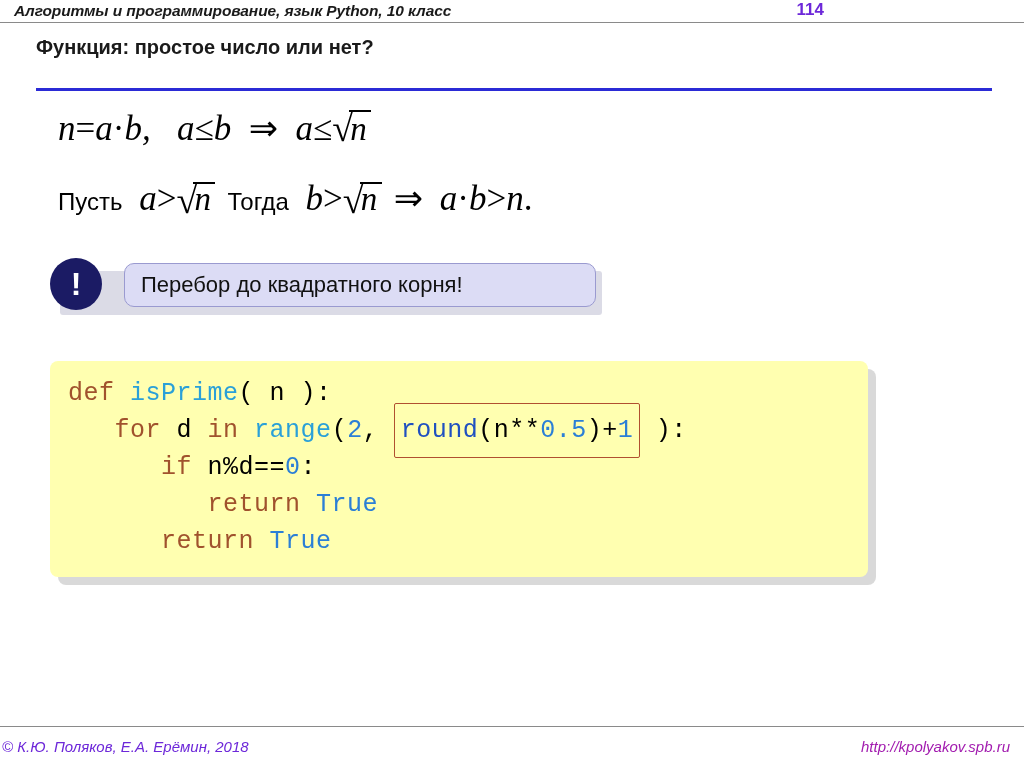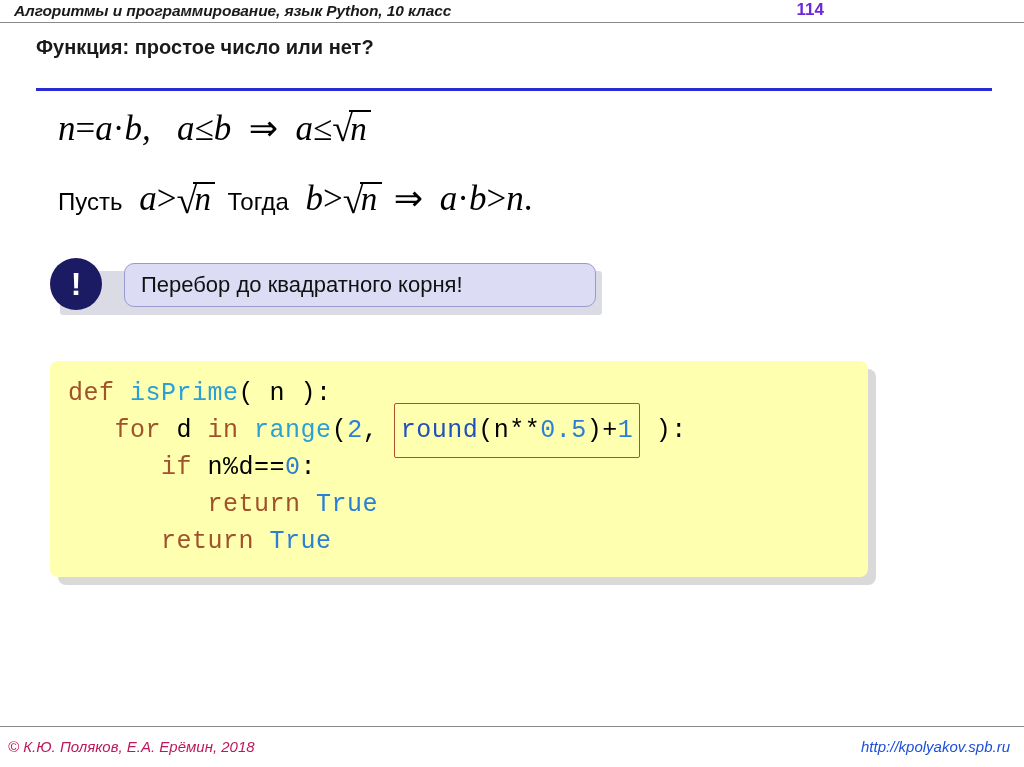--- a/index.html
+++ b/index.html
@@ -235,34 +235,34 @@
   .footer-rule {
     position: absolute;
     left: 0;
     bottom: 40px;
     width: 1024px;
     height: 1px;
     background: #8a8a8a;
   }
   .footer-left {
     position: absolute;
-    left: 8px;
+    left: 2px;
     bottom: 12px;
     font-size: 15px;
     font-style: italic;
-    color: #be185d;
+    color: #6d28d9;
     white-space: nowrap;
   }
   .footer-right {
     position: absolute;
     right: 14px;
     bottom: 12px;
     font-size: 15px;
     font-style: italic;
-    color: #1d4ed8;
+    color: #a21caf;
     white-space: nowrap;
   }
 </style>
 </head>
 <body>
 
 <div class="slide">
 
   <div class="header-band">
     <div class="header-title">Алгоритмы и программирование, язык Python, 10 класс</div>

